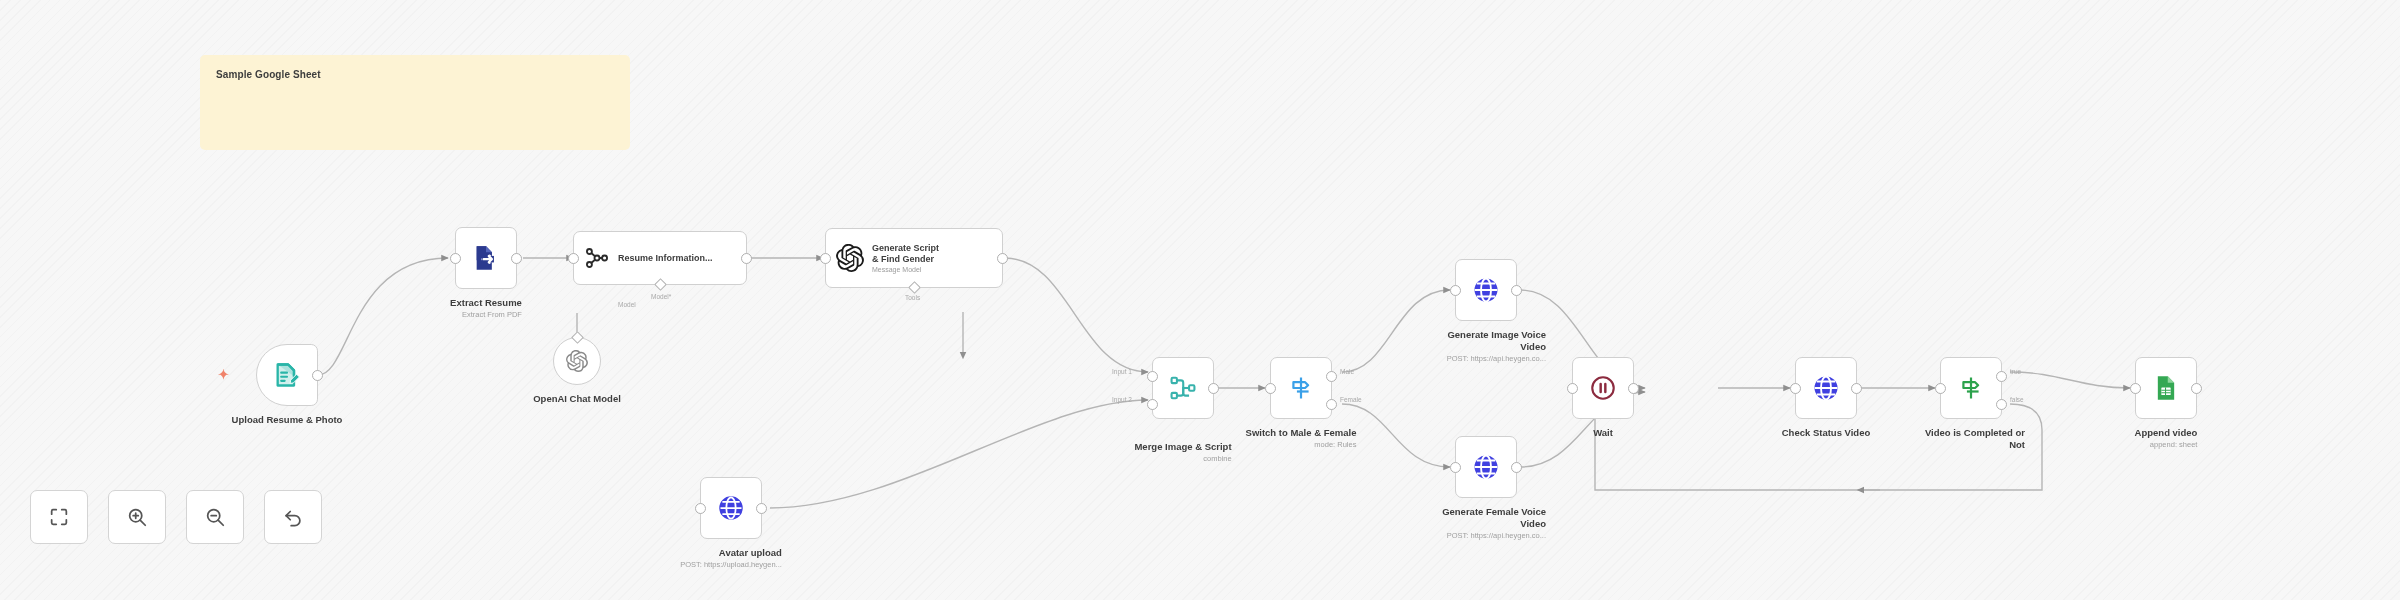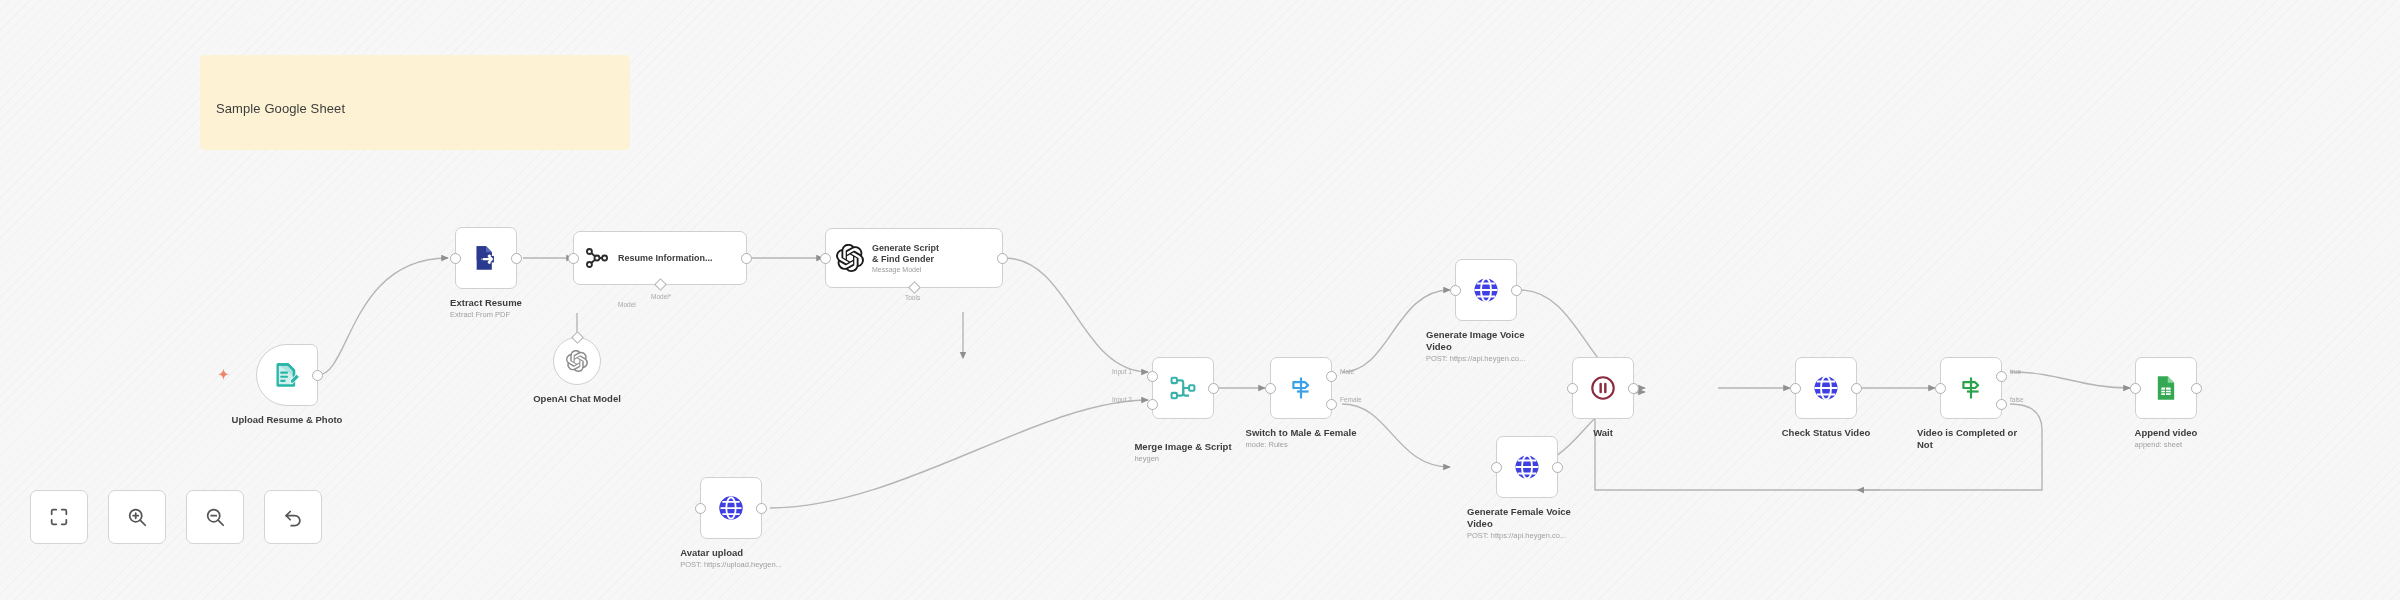--- a/index.html
+++ b/index.html
@@ -20,22 +20,22 @@
   #edges { position: absolute; inset: 0; width: 2400px; height: 600px; pointer-events: none; }
 
   
   .sticky {
     position: absolute;
     background: #fdf3d4;
     border-radius: 5px;
     padding: 14px 16px 16px 16px;
   }
   .sticky-title {
-    font-size: 13px; font-weight: normal; color: #3d3d3d;
-    letter-spacing: .1px; margin-bottom: 9px; margin-top: 32px;
+    font-size: 10px; font-weight: bold; color: #3d3d3d;
+    letter-spacing: .1px; margin-bottom: 9px;
   }
   .sticky-list { list-style: none; }
   .sticky-list li { position: relative; padding-left: 13px; }
   .sticky-list li::before {
     content: "";
     position: absolute; left: 2px; top: 5px;
     width: 3px; height: 3px; border-radius: 50%;
     background: #444;
   }
   .sticky-link {
@@ -66,21 +66,21 @@
     width: 48px; height: 48px; border-radius: 50%;
   }
   .inner-title {
     font-size: 9px; line-height: 1.2; color: #3d3d3d; font-weight: 600;
   }
   .inner-sub { font-size: 7px; color: #9b9b9b; margin-top: 2px; }
   .inner-text { display: flex; flex-direction: column; }
 
   .label {
     position: absolute; left: 50%; transform: translateX(-50%);
-    text-align: left; white-space: nowrap;
+    text-align: right; white-space: nowrap;
   }
   .label-name {
     font-size: 9.5px; font-weight: 600; color: #3d3d3d; line-height: 1.25;
   }
   .label-sub { font-size: 7.5px; color: #a0a0a0; margin-top: 1px; line-height: 1.25; }
   .label.wrap { white-space: normal; width: 120px; }
 
   
   .port {
     position: absolute; width: 11px; height: 11px; border-radius: 50%;
@@ -297,21 +297,21 @@
         </svg>
       </span>
       <div class="port in" style="top:18px;"></div>
       <div class="port in" style="top:46px;"></div>
       <div class="port out"></div>
     </div>
     <div class="port-label" style="left:-40px; top:11px;">Input 1</div>
     <div class="port-label" style="left:-40px; top:39px;">Input 2</div>
     <div class="label" style="top:84px;">
       <div class="label-name">Merge Image &amp; Script</div>
-      <div class="label-sub">heygen</div>
+      <div class="label-sub">combine</div>
     </div>
   </div>
 
   <div class="node" style="left:1270px; top:357px;">
     <div class="node-box sq">
       <span>
         <svg width="28" height="28" viewBox="0 0 24 24" fill="none" stroke="#3aa0e8" stroke-width="1.9" stroke-linejoin="round">
           <path d="M12 3v18"></path>
           <path d="M5.5 7h10l2.6 2.6L15.5 12h-10z"></path>
           <path d="M8.5 15h10"></path>
@@ -340,21 +340,21 @@
       </span>
       <div class="port in"></div>
       <div class="port out"></div>
     </div>
     <div class="label wrap" style="top:70px;">
       <div class="label-name">Generate Image Voice Video</div>
       <div class="label-sub">POST: https://api.heygen.co...</div>
     </div>
   </div>
 
-  <div class="node" style="left:1496px; top:436px;">
+  <div class="node" style="left:1455px; top:436px;">
     <div class="node-box sq">
       <span>
         <svg width="30" height="30" viewBox="0 0 24 24" fill="none">
           <circle cx="12" cy="12" r="9.2" fill="#4040e0"></circle>
           <ellipse cx="12" cy="12" rx="4" ry="9.2" stroke="#fff" stroke-width="1.5" fill="none"></ellipse>
           <path d="M3 12h18M4.6 6.8h14.8M4.6 17.2h14.8" stroke="#fff" stroke-width="1.5"></path>
         </svg>
       </span>
       <div class="port in"></div>
       <div class="port out"></div>

